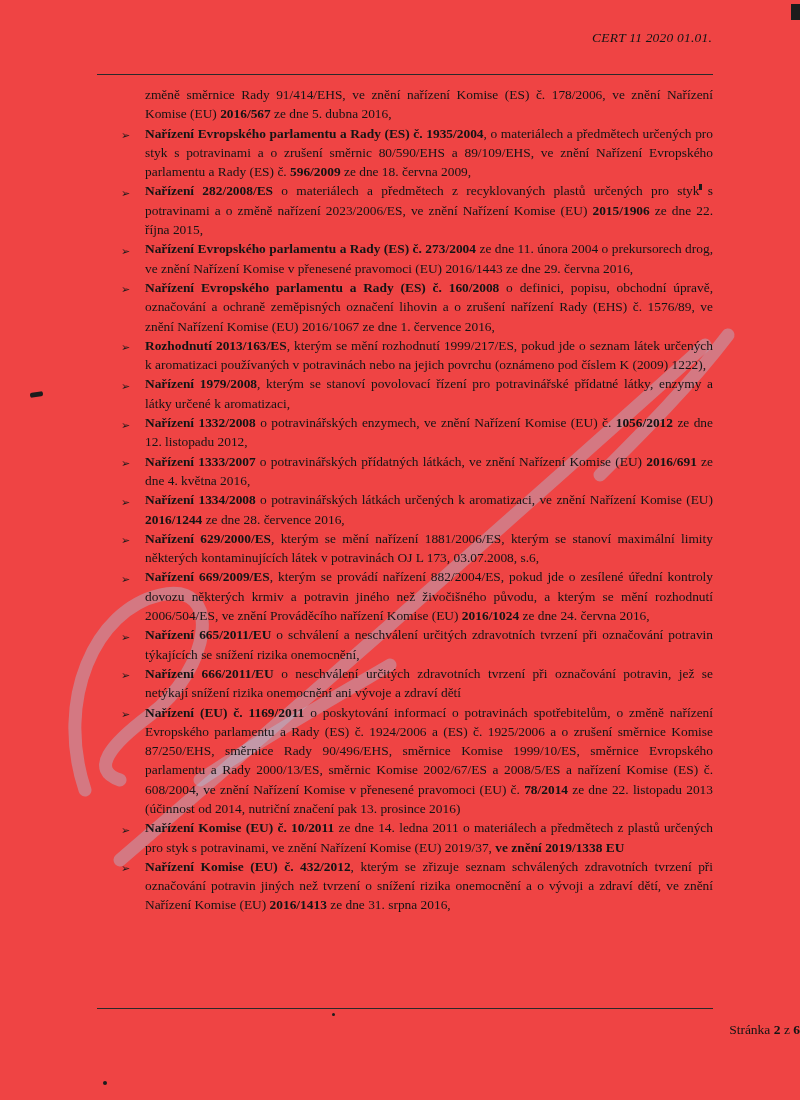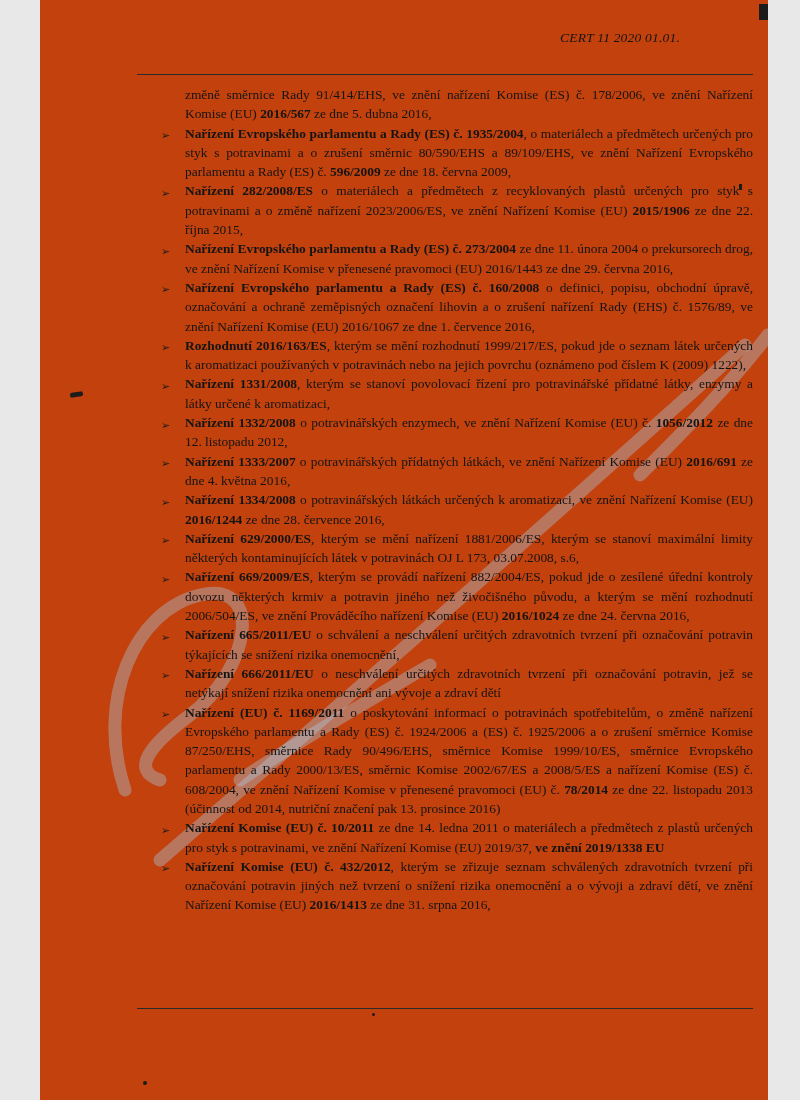--- a/index.html
+++ b/index.html
@@ -4,24 +4,23 @@
 <style>
   * { margin:0; padding:0; box-sizing:border-box; }
   html,body { width:800px; height:1100px; }
   body {
     background:#e8e8e8;
     font-family:"Liberation Serif", serif;
     color:#141414;
   }
   .page {
     position:relative;
-    width:728px; height:1100px;
-    background:#c2410c;
+    width:800px; height:1100px;
+    background:#ef4444;
     overflow:hidden;
-    margin-left:40px;
   }
   .watermark {
     position:absolute; left:0; top:0;
     pointer-events:none;
   }
   .header {
     position:absolute;
     top:30px; right:88px;
     font-style:italic;
     font-size:13.5px;
@@ -99,25 +98,25 @@
       <div class="item">
         <span class="marker">➢</span>
         <div class="item-text"><span class="bold">Nařízení Evropského parlamentu a Rady (ES) č. 273/2004</span><span> ze dne 11. února 2004 o prekursorech drog, ve znění Nařízení Komise v přenesené pravomoci (EU) 2016/1443 ze dne 29. června 2016,</span></div>
       </div>
       <div class="item">
         <span class="marker">➢</span>
         <div class="item-text"><span class="bold">Nařízení Evropského parlamentu a Rady (ES) č. 160/2008</span><span> o definici, popisu, obchodní úpravě, označování a ochraně zeměpisných označení lihovin a o zrušení nařízení Rady (EHS) č. 1576/89, ve znění Nařízení Komise (EU) 2016/1067 ze dne 1. července 2016,</span></div>
       </div>
       <div class="item">
         <span class="marker">➢</span>
-        <div class="item-text"><span class="bold">Rozhodnutí 2016/163/ES</span><span>, kterým se mění rozhodnutí 1999/217/ES, pokud jde o seznam látek určených k aromatizaci používaných v potravinách nebo na jejich povrchu (oznámeno pod číslem K (2009) 1222),</span></div>
+        <div class="item-text"><span class="bold">Rozhodnutí 2013/163/ES</span><span>, kterým se mění rozhodnutí 1999/217/ES, pokud jde o seznam látek určených k aromatizaci používaných v potravinách nebo na jejich povrchu (oznámeno pod číslem K (2009) 1222),</span></div>
       </div>
       <div class="item">
         <span class="marker">➢</span>
-        <div class="item-text"><span class="bold">Nařízení 1331/2008</span><span>, kterým se stanoví povolovací řízení pro potravinářské přídatné látky, enzymy a látky určené k aromatizaci,</span></div>
+        <div class="item-text"><span class="bold">Nařízení 1979/2008</span><span>, kterým se stanoví povolovací řízení pro potravinářské přídatné látky, enzymy a látky určené k aromatizaci,</span></div>
       </div>
       <div class="item">
         <span class="marker">➢</span>
         <div class="item-text"><span class="bold">Nařízení 1332/2008</span><span> o potravinářských enzymech, ve znění Nařízení Komise (EU) č. </span><span class="bold">1056/2012</span><span> ze dne 12. listopadu 2012,</span></div>
       </div>
       <div class="item">
         <span class="marker">➢</span>
         <div class="item-text"><span class="bold">Nařízení 1333/2007</span><span> o potravinářských přídatných látkách, ve znění Nařízení Komise (EU) </span><span class="bold">2016/691</span><span> ze dne 4. května 2016,</span></div>
       </div>
       <div class="item">

